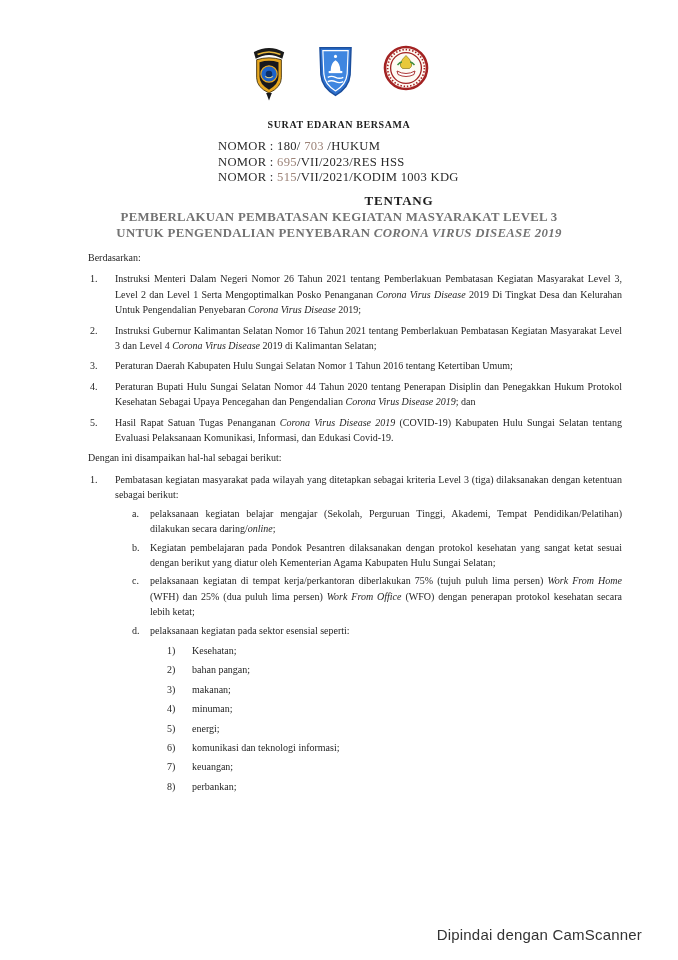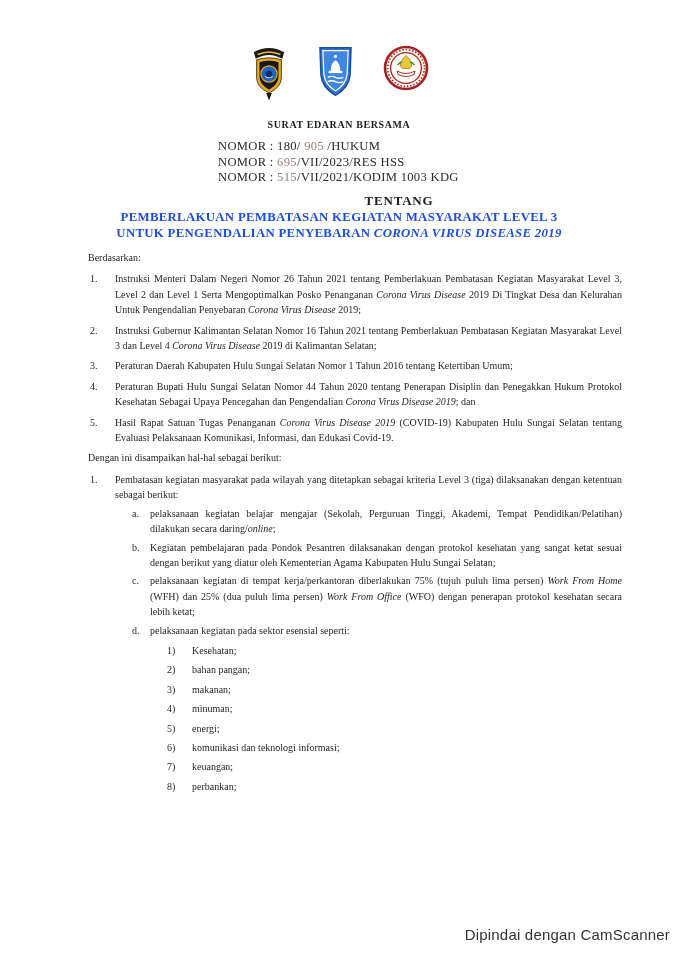--- a/index.html
+++ b/index.html
@@ -53,21 +53,21 @@
     margin-left: 44px;
   }
   .subject {
     position: absolute;
     top: 210px; left: 0; width: 100%;
     text-align: center;
     font-weight: bold;
     font-size: 12.8px;
     line-height: 15.6px;
     letter-spacing: 0.3px;
-    color: #1d4ed8;
+    color: #737373;
   }
   
   .content {
     position: absolute;
     top: 250px; left: 88px; right: 56px;
     font-size: 10px;
     line-height: 15.4px;
     color: #262626;
   }
   .lead { margin: 0 0 6px 0; }
@@ -81,21 +81,21 @@
   ol.sub > li { display: flex; margin: 0 0 3px 0; }
   ol.sub > li > .num { flex: 0 0 18px; }
   ol.sub > li > .txt { flex: 1; text-align: justify; }
   
   ol.sectors { list-style: none; margin: 5px 0 0 0; padding: 0 0 0 17px; }
   ol.sectors > li { display: flex; margin: 0 0 4px 0; line-height: 15.4px; }
   ol.sectors > li > .num { flex: 0 0 25px; }
   ol.sectors > li > .txt { flex: 1; }
   .footer-watermark {
     position: absolute;
-    top: 926px; right: 8px;
+    top: 926px; right: 36px;
     font-family: "Liberation Sans", sans-serif;
     font-size: 15px;
     color: #333333;
     letter-spacing: 0.2px;
   }
   i { font-style: italic; }
 </style>
 </head>
 <body>
 
@@ -134,21 +134,21 @@
         <path d="M14.5 20 Q17 17 19 17" stroke="#3f8f3f" stroke-width="1.5" fill="none"></path>
         <path d="M31.5 20 Q29 17 27 17" stroke="#3f8f3f" stroke-width="1.5" fill="none"></path>
         <path d="M14 26 Q23 31 32 26 L31 29.5 Q23 33.5 15 29.5 Z" fill="#ffffff" stroke="#a32222" stroke-width="0.9"></path>
       </svg>
     </span>
   </div>
 
   <div class="doc-title">SURAT EDARAN BERSAMA</div>
 
   <div class="nomor-block">
-    <div><span>NOMOR : 180/ </span><span class="faded-num">905</span><span> /HUKUM</span></div>
+    <div><span>NOMOR : 180/ </span><span class="faded-num">703</span><span> /HUKUM</span></div>
     <div><span>NOMOR : </span><span class="faded-num">695</span><span>/VII/2023/RES HSS</span></div>
     <div><span>NOMOR : </span><span class="faded-num">515</span><span>/VII/2021/KODIM 1003 KDG</span></div>
   </div>
 
   <div class="tentang">TENTANG</div>
 
   <div class="subject">
     <div>PEMBERLAKUAN PEMBATASAN KEGIATAN MASYARAKAT LEVEL 3</div>
     <div><span>UNTUK PENGENDALIAN PENYEBARAN </span><i>CORONA VIRUS DISEASE 2019</i></div>
   </div>

